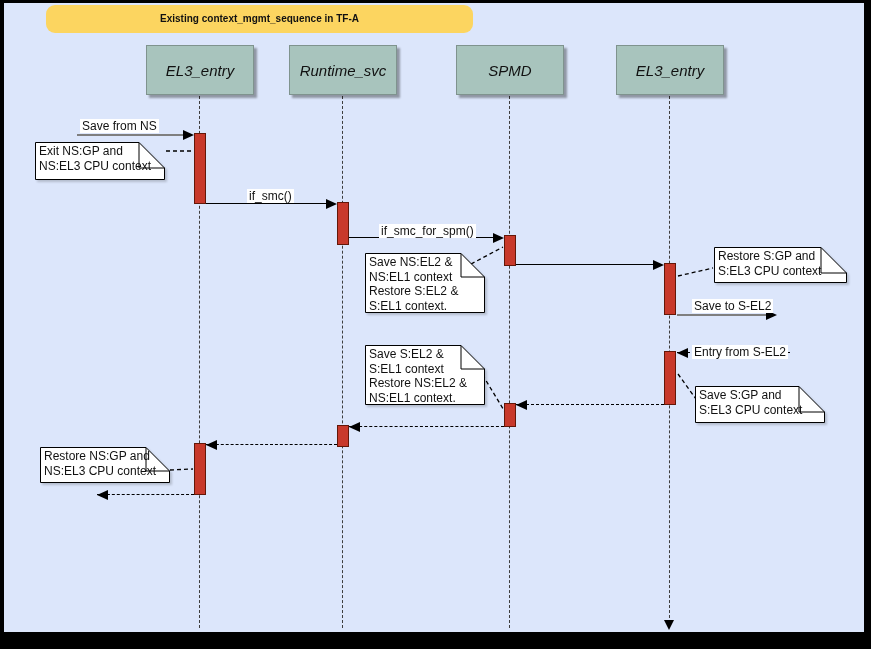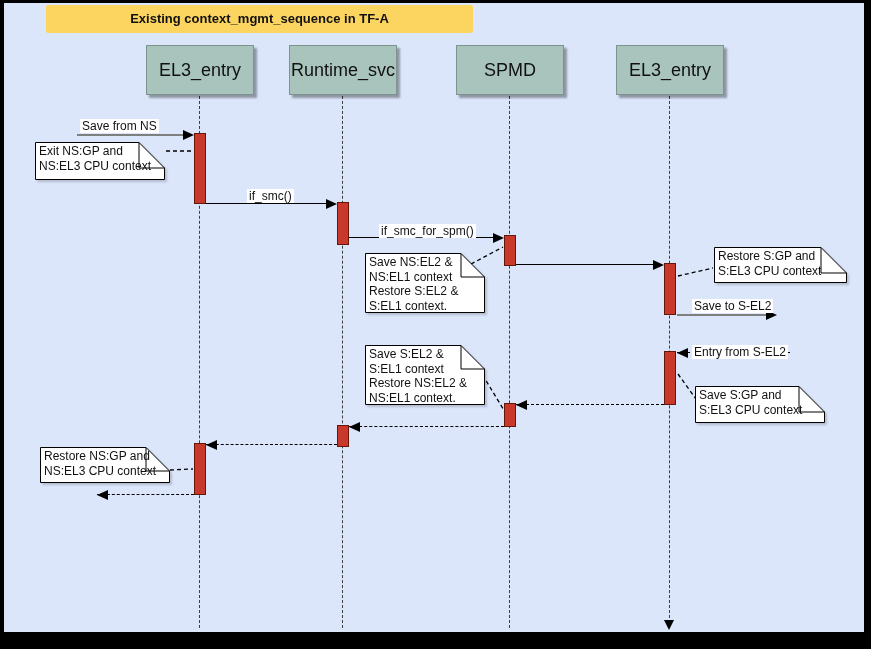--- a/index.html
+++ b/index.html
@@ -2,29 +2,29 @@
 <html><head>
 <meta charset="utf-8">
 <style>
   html,body { margin:0; padding:0; background:#000; }
   * { box-sizing:border-box; font-family:"Liberation Sans", sans-serif; }
   #stage { position:relative; width:871px; height:649px; background:#000; overflow:hidden; }
   #canvas { position:absolute; left:0; top:0; width:871px; height:649px; background:#dce6fb; }
   .frame { position:absolute; background:#000; z-index:50; }
   .title-banner {
     position:absolute; left:46px; top:5px; width:427px; height:28px;
-    background:#fcd560; border-radius:2px; text-align:center;
-    font-size:13px; font-weight:bold; color:#111; line-height:28px; z-index:5;
+    background:#fcd560; border-radius:9px; text-align:center;
+    font-size:10px; font-weight:bold; color:#111; line-height:28px; z-index:5;
   }
   .actor {
     position:absolute; top:45px; width:108px; height:50px;
     background:#a8c4bd; border:1px solid #7f938e;
     box-shadow:3px 3px 2px rgba(0,0,0,0.35);
-    text-align:center; font-size:18px; color:#111;
-    display:flex; align-items:center; justify-content:center; z-index:4;
+    text-align:center; font-size:15px; color:#111;
+    display:flex; align-items:center; justify-content:center; z-index:4;font-style:italic;
   }
   .lifeline { position:absolute; top:96px; height:532px; width:0; border-left:1.5px dashed #3d3d3d; z-index:1; }
   .activation {
     position:absolute; width:12px; background:#c8392b; border:1px solid #641708; z-index:3;
   }
   .msg-line { position:absolute; z-index:2; }
   .solid-black { border-top:1.4px solid #000; }
   .solid-gray { border-top:2px solid #7f7f7f; }
   .dashed-black { border-top:1.4px dashed #000; }
   .arr { position:absolute; width:0; height:0; z-index:3; }

